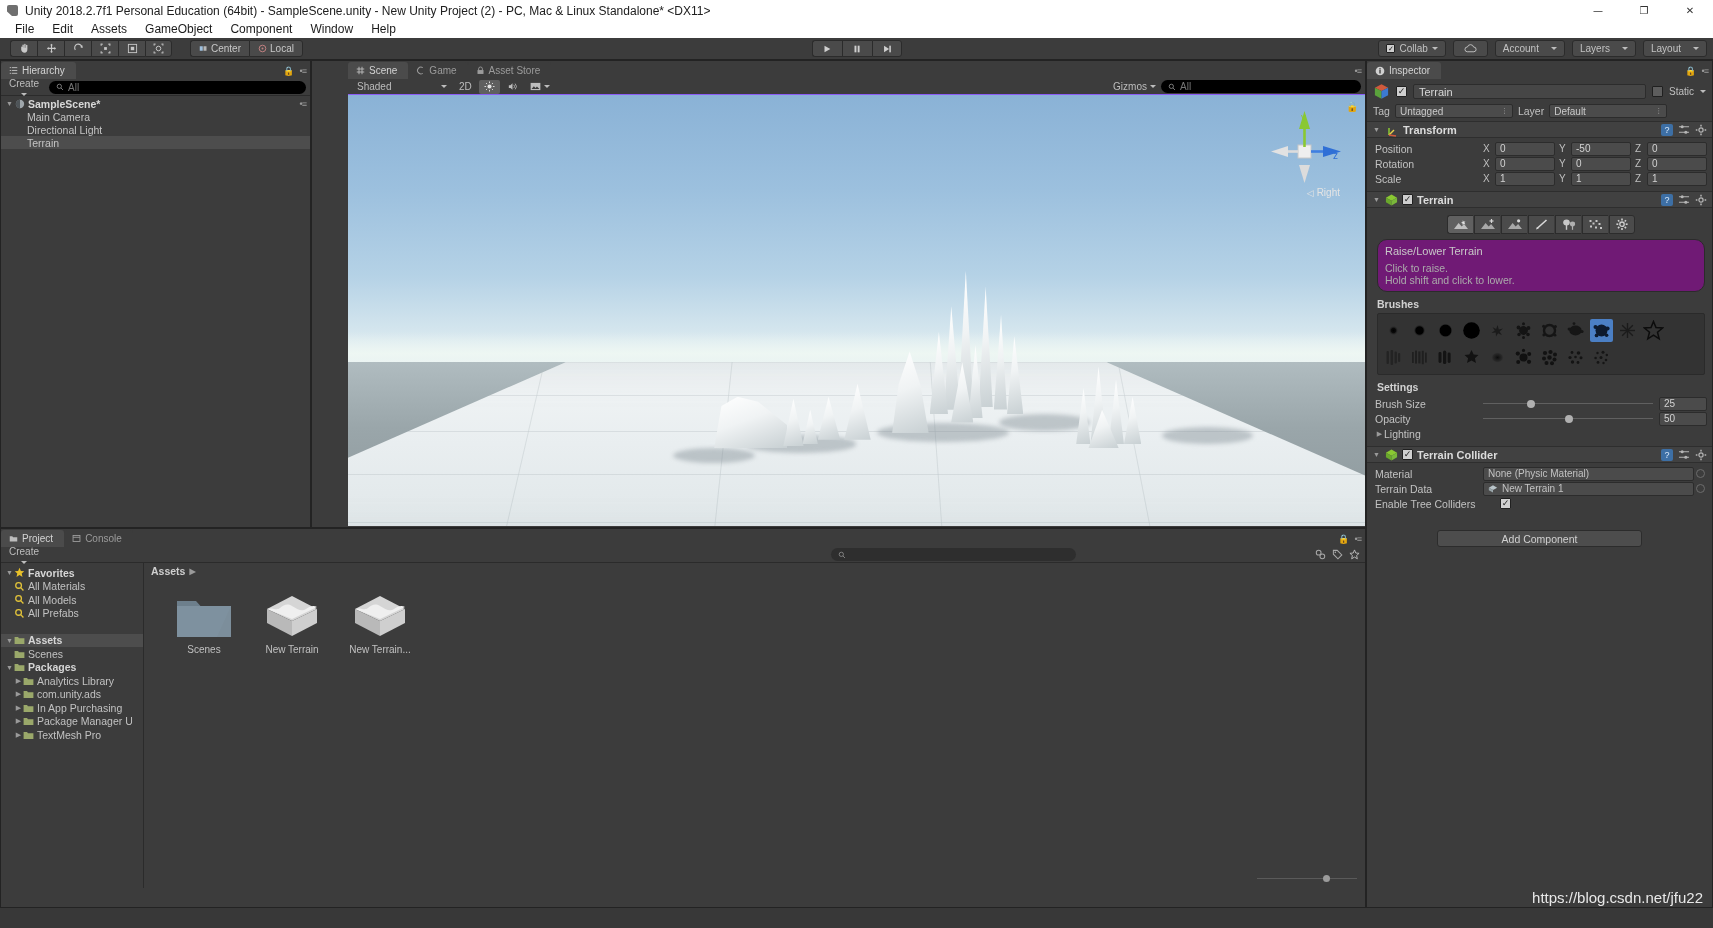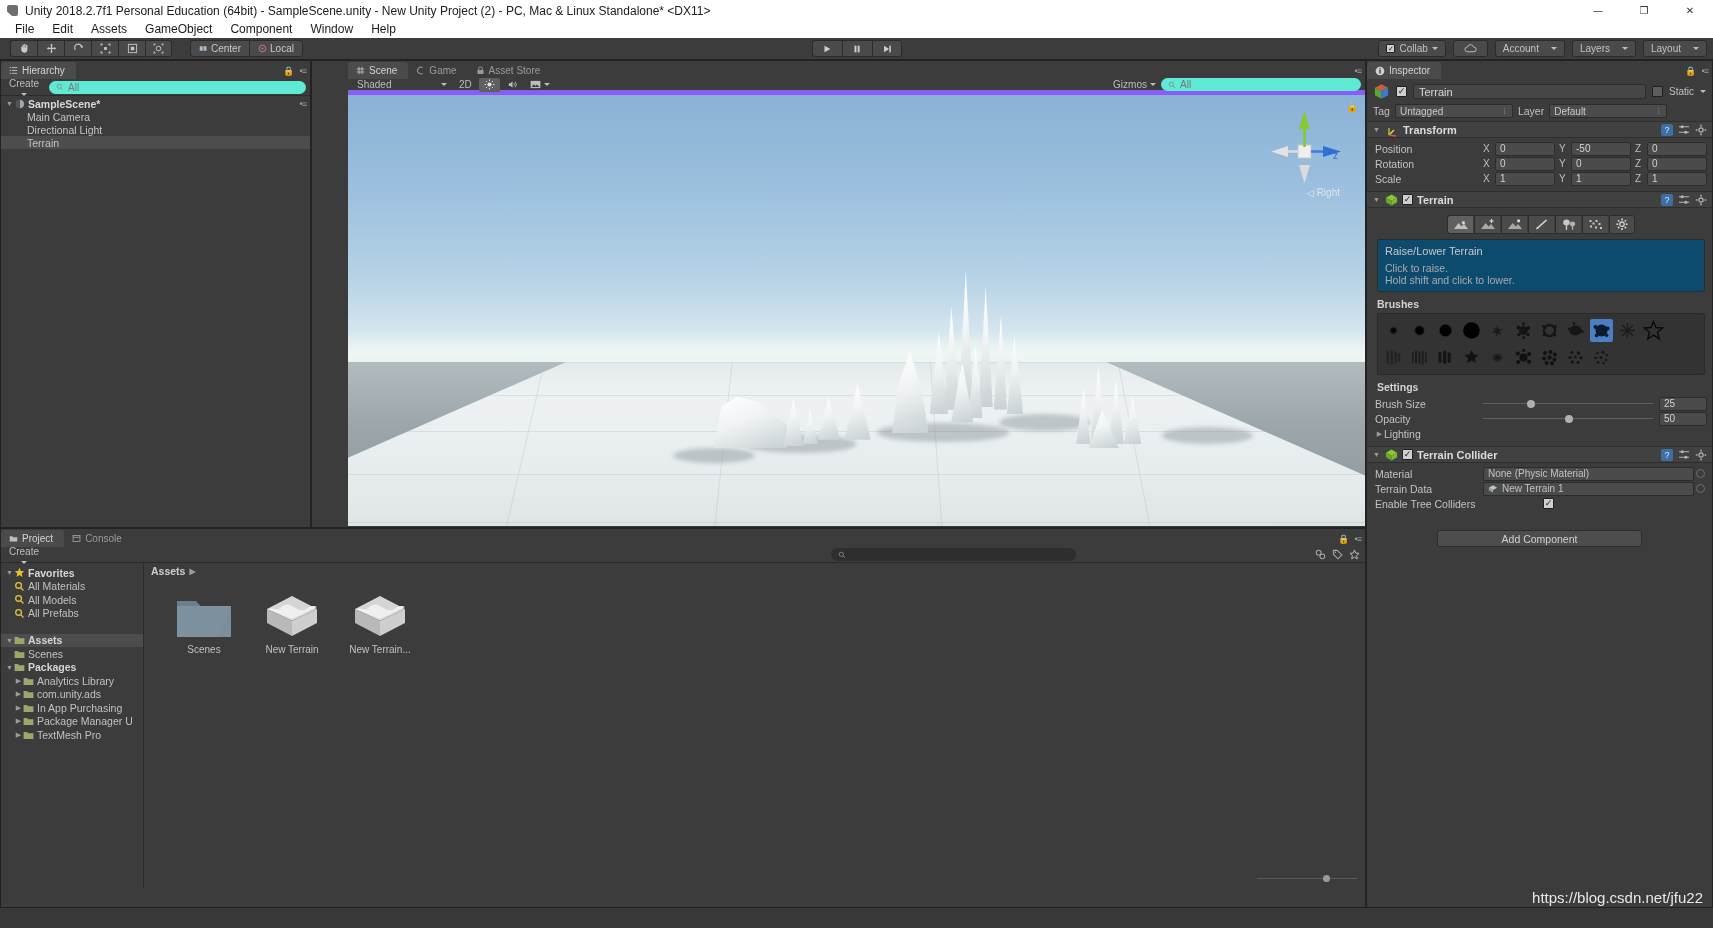--- a/index.html
+++ b/index.html
@@ -89,36 +89,36 @@
   .tab-right-icons { position:absolute; right:4px; bottom:3px; display:flex; gap:5px; align-items:center;}
 
   
   #hierarchy { left:0; top:60px; width:311px; height:468px; }
   .hier-toolbar {
     height:17px; background:#3c3c3c; display:flex; align-items:center; gap:6px;
     padding:0 4px; border-bottom:1px solid #2b2b2b;
   }
   .create-btn { display:flex; align-items:center; gap:4px; font-size:10px; color:#bdbdbd; padding:0 4px;flex-direction:column;}
   .searchfield {
-    flex:1; height:13px; background:#5eead4; border-radius:7px; display:flex; align-items:center;
+    flex:1; height:13px; background:#000000; border-radius:7px; display:flex; align-items:center;
     padding:0 7px; gap:4px; font-size:10px; color:#777;
   }
   .hier-list { background:#3c3c3c; height:calc(100% - 36px); overflow:hidden; padding-top:1px;}
   .hrow { height:13px; display:flex; align-items:center; font-size:10.5px; color:#c4c4c4; padding-left:4px;}
   .hrow.selected { background:#4d4d4d; }
   .hrow.scene { font-weight:bold; color:#d8d8d8; }
   .foldarrow { width:9px; display:inline-flex; justify-content:center; color:#9a9a9a; font-size:7px;}
   .hier-scene-icon{ width:11px;height:11px;margin-right:3px; display:inline-flex;align-items:center;justify-content:center;}
 
   
   #sceneview { left:311px; top:60px; width:1055px; height:468px;padding-left:36px; }
   .scene-tabs { height:18px; background:#3c3c3c; display:flex; align-items:flex-end; position:relative;}
   .scene-toolbar {
     height:16px; background:#3c3c3c; display:flex; align-items:center; gap:2px; padding:0 4px;
-    border-bottom:5px solid #8b5cf6; position:relative;
+    border-bottom:1px solid #8b5cf6; position:relative;
   }
   .stb {
     height:14px; display:flex; align-items:center; gap:3px; padding:0 5px; font-size:10px;
     color:#bdbdbd; border-radius:2px;
   }
   .stb.active { background:#5f5f5f; }
   .scene-canvas { position:relative; width:100%; height:calc(100% - 35px); overflow:hidden; }
 
   
   .sky {
@@ -203,21 +203,21 @@
   .vfield { flex:1; display:flex; align-items:center; gap:4px; }
   .vfield .ax { color:#bfbfbf; font-size:10px; width:8px;}
   .vbox { flex:1; height:14px; background:#4b4b4b; border:1px solid #2c2c2c; border-radius:2px;
           display:flex; align-items:center; padding:0 4px; font-size:10px; color:#d2d2d2;}
   .brush-tools { display:flex; gap:1px; justify-content:center; margin:4px 0 5px 0; }
   .btool { width:26px;height:19px; background:#4b4b4b; border:1px solid #2c2c2c; border-right-width:0;
            display:flex; align-items:center; justify-content:center;}
   .btool:first-child{border-radius:3px 0 0 3px;}
   .btool:last-child{border-radius:0 3px 3px 0; border-right-width:1px;}
   .btool.active { background:#606060; }
-  .helpbox { background:#0c4a6e; border:1px solid #2b2b2b; border-radius:2px; margin:0 2px 6px 2px;
+  .helpbox { background:#701a75; border:1px solid #2b2b2b; border-radius:10px; margin:0 2px 6px 2px;
              padding:5px 7px; }
   .helpbox .ht { font-size:11px; color:#c8c8c8; margin-bottom:5px;}
   .helpbox .hl { font-size:10.5px; color:#ababab; }
   .sec-title { font-size:10.5px; font-weight:bold; color:#d2d2d2; margin:2px 0 3px 2px; }
   .brush-panel { background:#333333; border:1px solid #2a2a2a; border-radius:2px; padding:5px 4px;
                  margin:0 2px 6px 2px; }
   .brush-row { display:flex; gap:3px; margin-bottom:4px;}
   .brush-cell { width:23px; height:23px; display:flex; align-items:center; justify-content:center; border-radius:2px;}
   .brush-cell.sel { background:#4b7fc4; }
   .slider-row { display:flex; align-items:center; height:15px; font-size:10.5px; }
@@ -1315,21 +1315,21 @@
           <div class="objfield">
             <svg width="10" height="9" viewBox="0 0 12 10">
                 <path fill="#b9c4c9" d="M1 4l5-2.8L11 4 6 6.8z"></path>
                 <path fill="#9aa6ab" d="M1 4v3l5 2.8V6.8z"></path>
               </svg>
             <span>New Terrain 1</span>
             <span class="dot"></span>
           </div>
         </div>
         <div class="prow">
-          <span class="plabel" style="width:168px">Enable Tree Colliders</span>
+          <span class="plabel" style="width:125px">Enable Tree Colliders</span>
           <span class="cb">✓</span>
         </div>
       </div>
 
       <div class="addcomp">
         <span>Add Component</span>
       </div>
     </div>
   </div>
 

